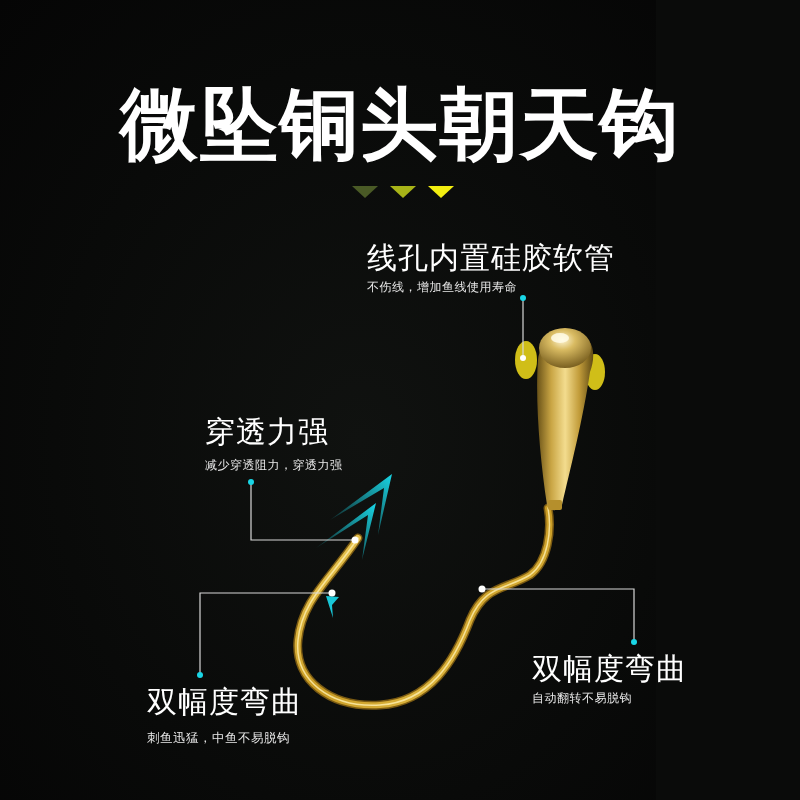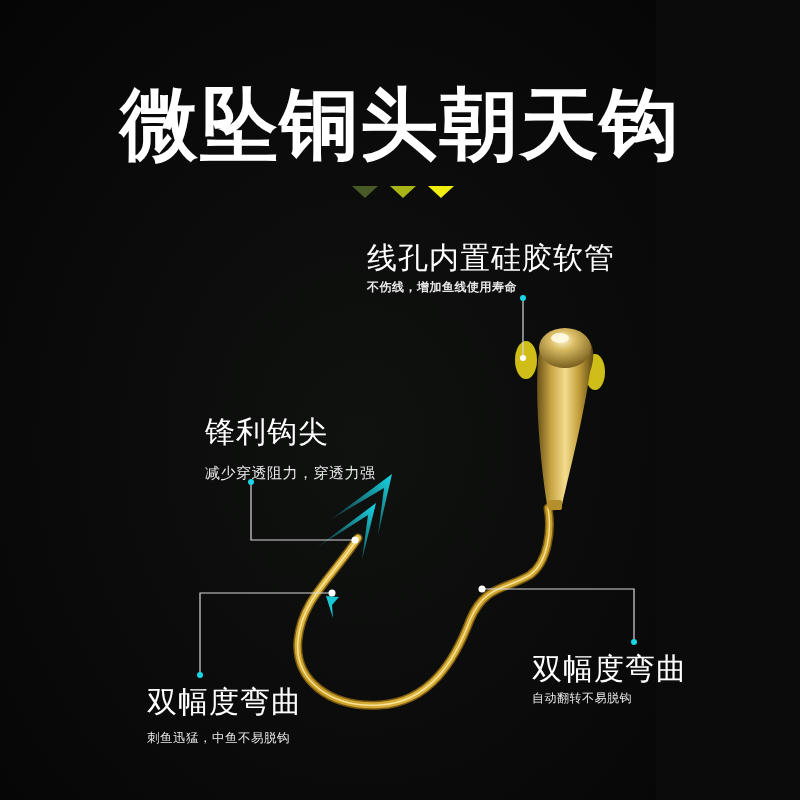--- a/index.html
+++ b/index.html
@@ -103,26 +103,26 @@
 
     <g>
       <polyline points="482,589 634,589 634,642" fill="none" stroke="#d8d8d8" stroke-width="1.2"></polyline>
       <circle cx="482" cy="589" r="3.5" fill="#ffffff"></circle>
       <circle cx="634" cy="642" r="3" fill="#19d6e6"></circle>
     </g>
   </svg>
 
   <div class="label" style="left:367px; top:242px;">
     <div class="h">线孔内置硅胶软管</div>
-    <div class="s" style="font-size:12px; margin-top:4px;font-weight:bold;">不伤线，增加鱼线使用寿命</div>
+    <div class="s" style="font-size:12px; margin-top:4px;">不伤线，增加鱼线使用寿命</div>
   </div>
 
   <div class="label" style="left:205px; top:416px;">
-    <div class="h">锋利钩尖</div>
-    <div class="s" style="font-size:15px; margin-top:16px;">减少穿透阻力，穿透力强</div>
+    <div class="h">穿透力强</div>
+    <div class="s" style="font-size:12px; margin-top:8px;">减少穿透阻力，穿透力强</div>
   </div>
 
   <div class="label" style="left:147px; top:686px;">
     <div class="h">双幅度弯曲</div>
     <div class="s" style="font-size:12.5px; margin-top:11px;">刺鱼迅猛，中鱼不易脱钩</div>
   </div>
 
   <div class="label" style="left:532px; top:653px;">
     <div class="h">双幅度弯曲</div>
     <div class="s" style="font-size:12px; margin-top:4px;">自动翻转不易脱钩</div>

